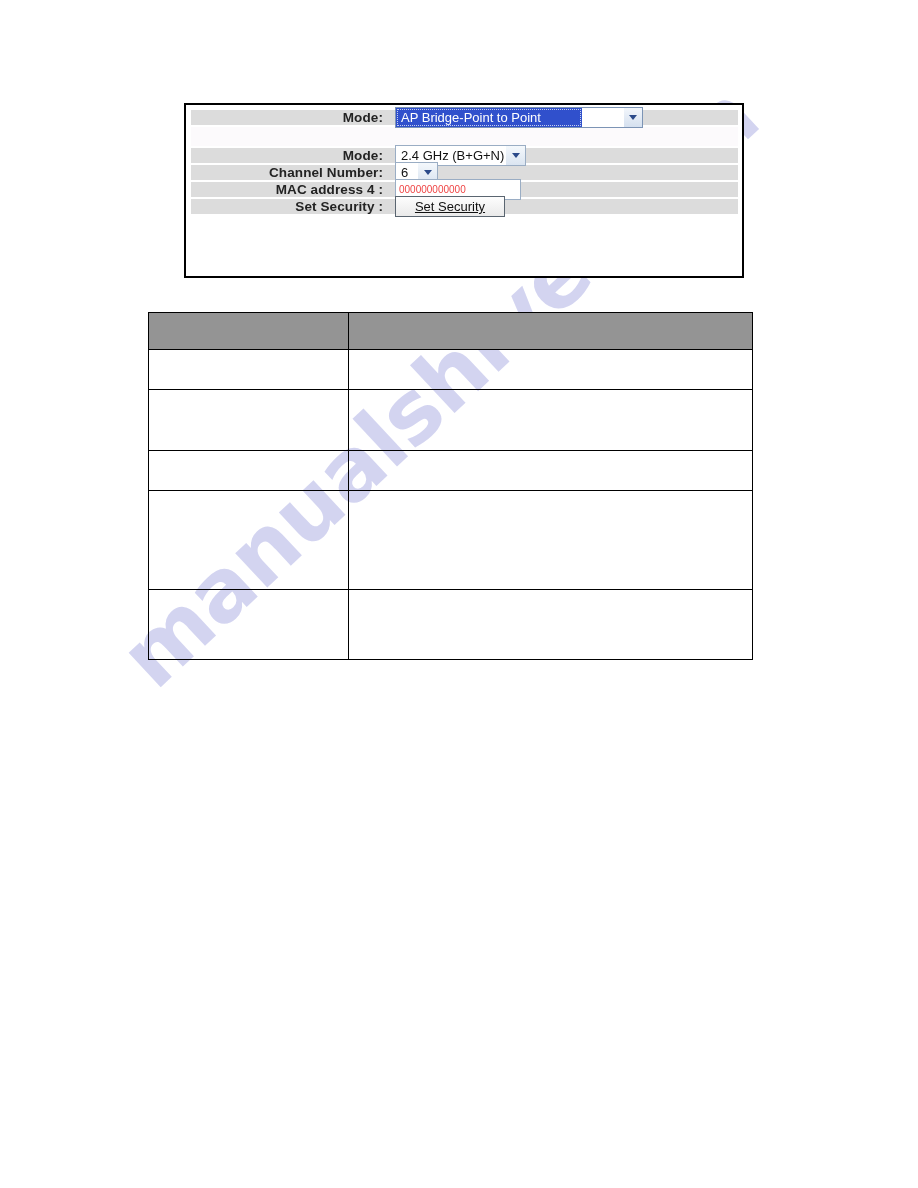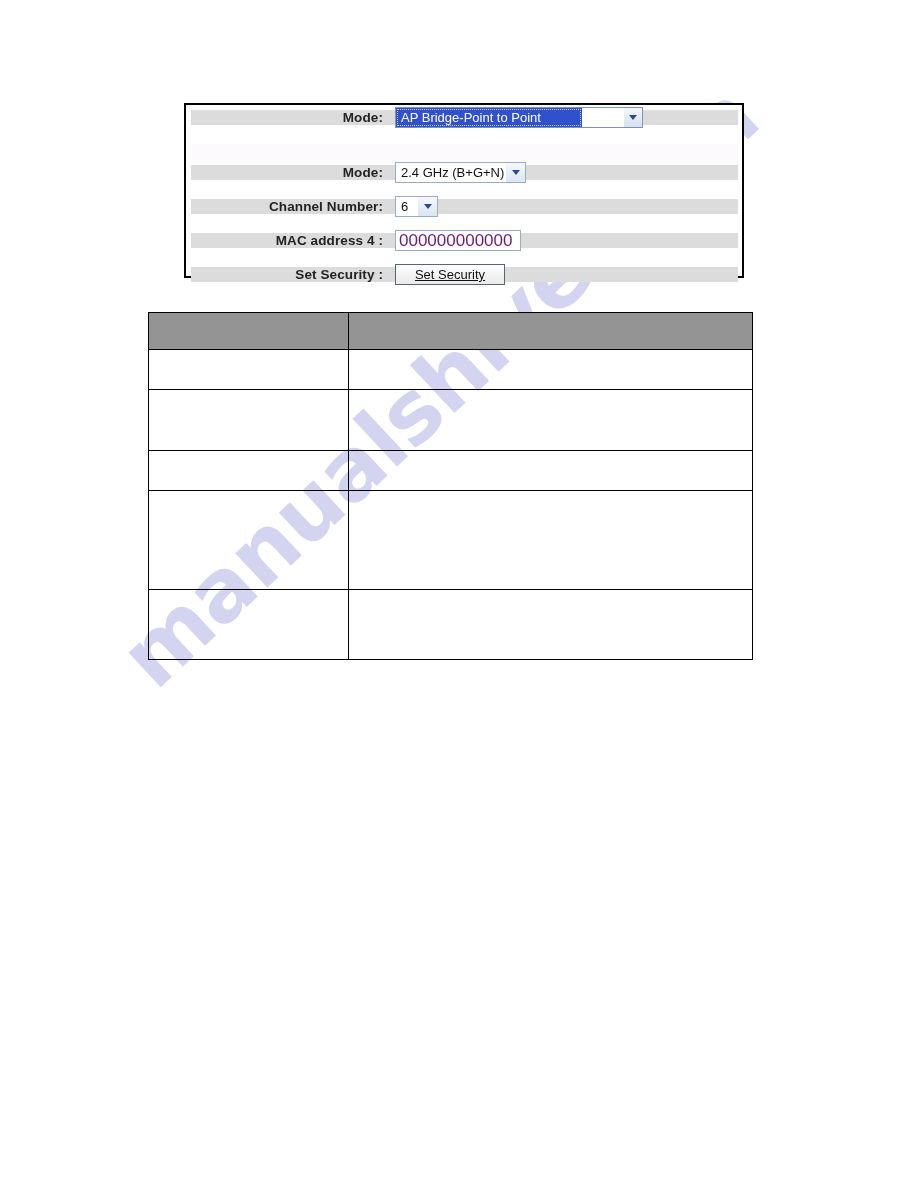--- a/index.html
+++ b/index.html
@@ -55,21 +55,21 @@
     z-index: 10;
   }
   .panel-inner {
     padding: 5px 4px 4px 5px;
   }
   .form-row {
     display: flex;
     align-items: center;
     background: #dcdcdc;
     height: 15px;
-    margin-bottom: 19px;
+    margin-bottom: 2px;
   }
   .form-row.spacer-row {
     background: #fcfafc;
     height: 19px;
     margin-bottom: 2px;
   }
   .row-label {
     width: 200px;
     flex: 0 0 200px;
     text-align: right;
@@ -156,22 +156,22 @@
     border-top: 5px solid #2b4a8a;
   }
 
   
   .text-input {
     width: 126px;
     height: 21px;
     border: 1px solid #9aadc4;
     background: #ffffff;
     font-family: "Liberation Sans", sans-serif;
-    font-size: 17px;
-    color: #701a75;
+    font-size: 10px;
+    color: #ef4444;
     padding: 0 3px;
     box-sizing: border-box;
     line-height: 19px;
   }
 
   
   .push-button {
     height: 21px;
     min-width: 110px;
     border: 1px solid #5a6570;

